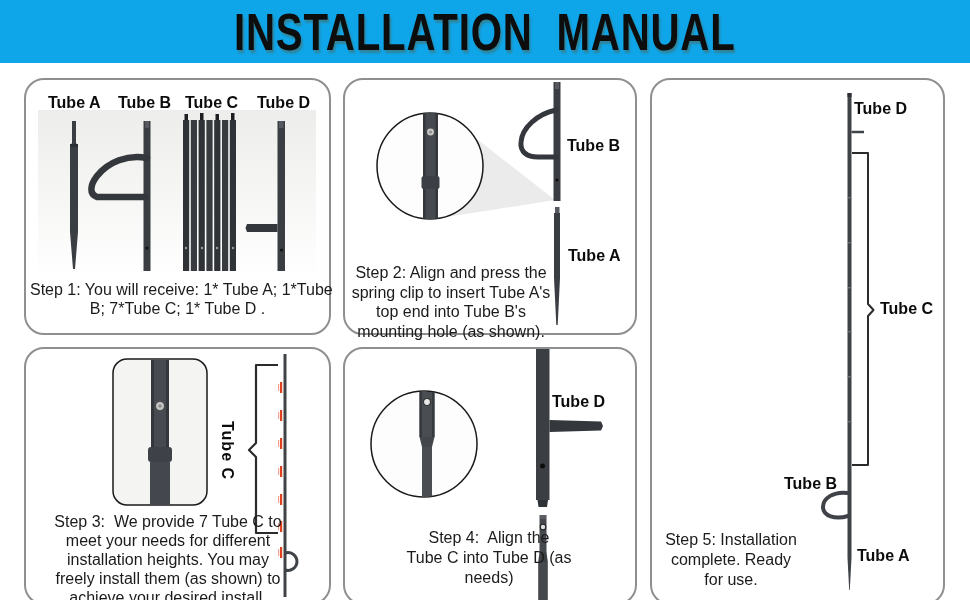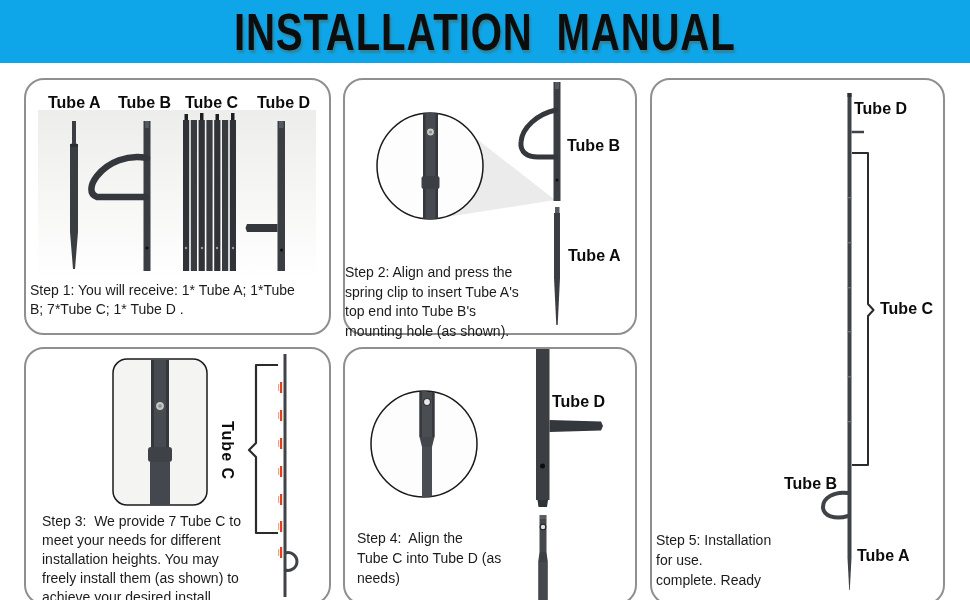--- a/index.html
+++ b/index.html
@@ -25,21 +25,21 @@
   #p1 { left:24px;  top:70px;  width:307px; height:257px; }
   #p2 { left:343px; top:70px;  width:294px; height:257px; }
   #p3 { left:24px;  top:339px; width:307px; height:258px; }
   #p4 { left:343px; top:339px; width:294px; height:258px; }
   #p5 { left:650px; top:70px;  width:295px; height:527px; }
   .panel svg { position:absolute; left:0; top:0; }
   .lbl {
     position:absolute; font-weight:bold; font-size:16px; color:#0c0c0c; white-space:pre;
   }
   .cap {
-    position:absolute; text-align:left; font-size:14px; color:#1b1b1b;
+    position:absolute; text-align:center; font-size:16px; color:#1b1b1b;
     line-height:19.5px;
   }
   .cap div { white-space:pre; }
   .vert {
     position:absolute; writing-mode:vertical-rl; font-weight:bold; font-size:16px;
     color:#0c0c0c; letter-spacing:1px;
   }
 </style>
 </head>
 <body>
@@ -219,21 +219,21 @@
       </g>
       <g>
         <rect x="194.5" y="166" width="7" height="37" fill="#45484d"></rect>
         <rect x="195" y="166" width="6" height="4" fill="#5a5d62"></rect>
         <circle cx="198" cy="178" r="2.8" fill="#dddddd" stroke="#222222" stroke-width="1.1"></circle>
         <polygon points="194.5,203 201.5,203 202.8,213 193.2,213" fill="#3d4045"></polygon>
         <rect x="193.2" y="213" width="9.6" height="41" fill="#45484d"></rect>
       </g>
     </svg>
     <div class="lbl" style="left:207px; top:44px;">Tube D</div>
-    <div class="cap" style="left:12px; top:179px; width:192px; line-height:20px;">
+    <div class="cap" style="left:0px; top:179px; width:192px; line-height:20px;padding-left:48px;">
       <div>Step 4:  Align the</div>
       <div>Tube C into Tube D (as</div>
       <div>needs)</div>
     </div>
   </div>
 
   <div class="panel" id="p5">
     <svg width="291" height="523" viewBox="0 0 291 523">
       <g>
         <path d="M195.5,13 L199.5,13 L199.5,478 L197.8,510 L197.2,510 L195.5,478 Z" fill="#3f4247"></path>
@@ -248,18 +248,18 @@
         <path d="M196,413 C182,411 171,418 171,427 C171,436 183,440 196,436" fill="none" stroke="#3f4247" stroke-width="4" stroke-linecap="round"></path>
       </g>
       <path d="M200,73 L216,73 L216,224 L221.5,230 L216,236 L216,385 L200,385" fill="none" stroke="#2b2b2b" stroke-width="2" stroke-linejoin="round"></path>
     </svg>
     <div class="lbl" style="left:202px; top:20px;">Tube D</div>
     <div class="lbl" style="left:228px; top:220px;">Tube C</div>
     <div class="lbl" style="left:132px; top:395px;">Tube B</div>
     <div class="lbl" style="left:205px; top:467px;">Tube A</div>
     <div class="cap" style="left:4px; top:450px; width:150px; line-height:20px;">
       <div>Step 5: Installation</div>
+      <div>complete. Ready</div>
       <div>for use.</div>
-      <div>complete. Ready</div>
     </div>
   </div>
 
 </div>
 
 </body></html>

